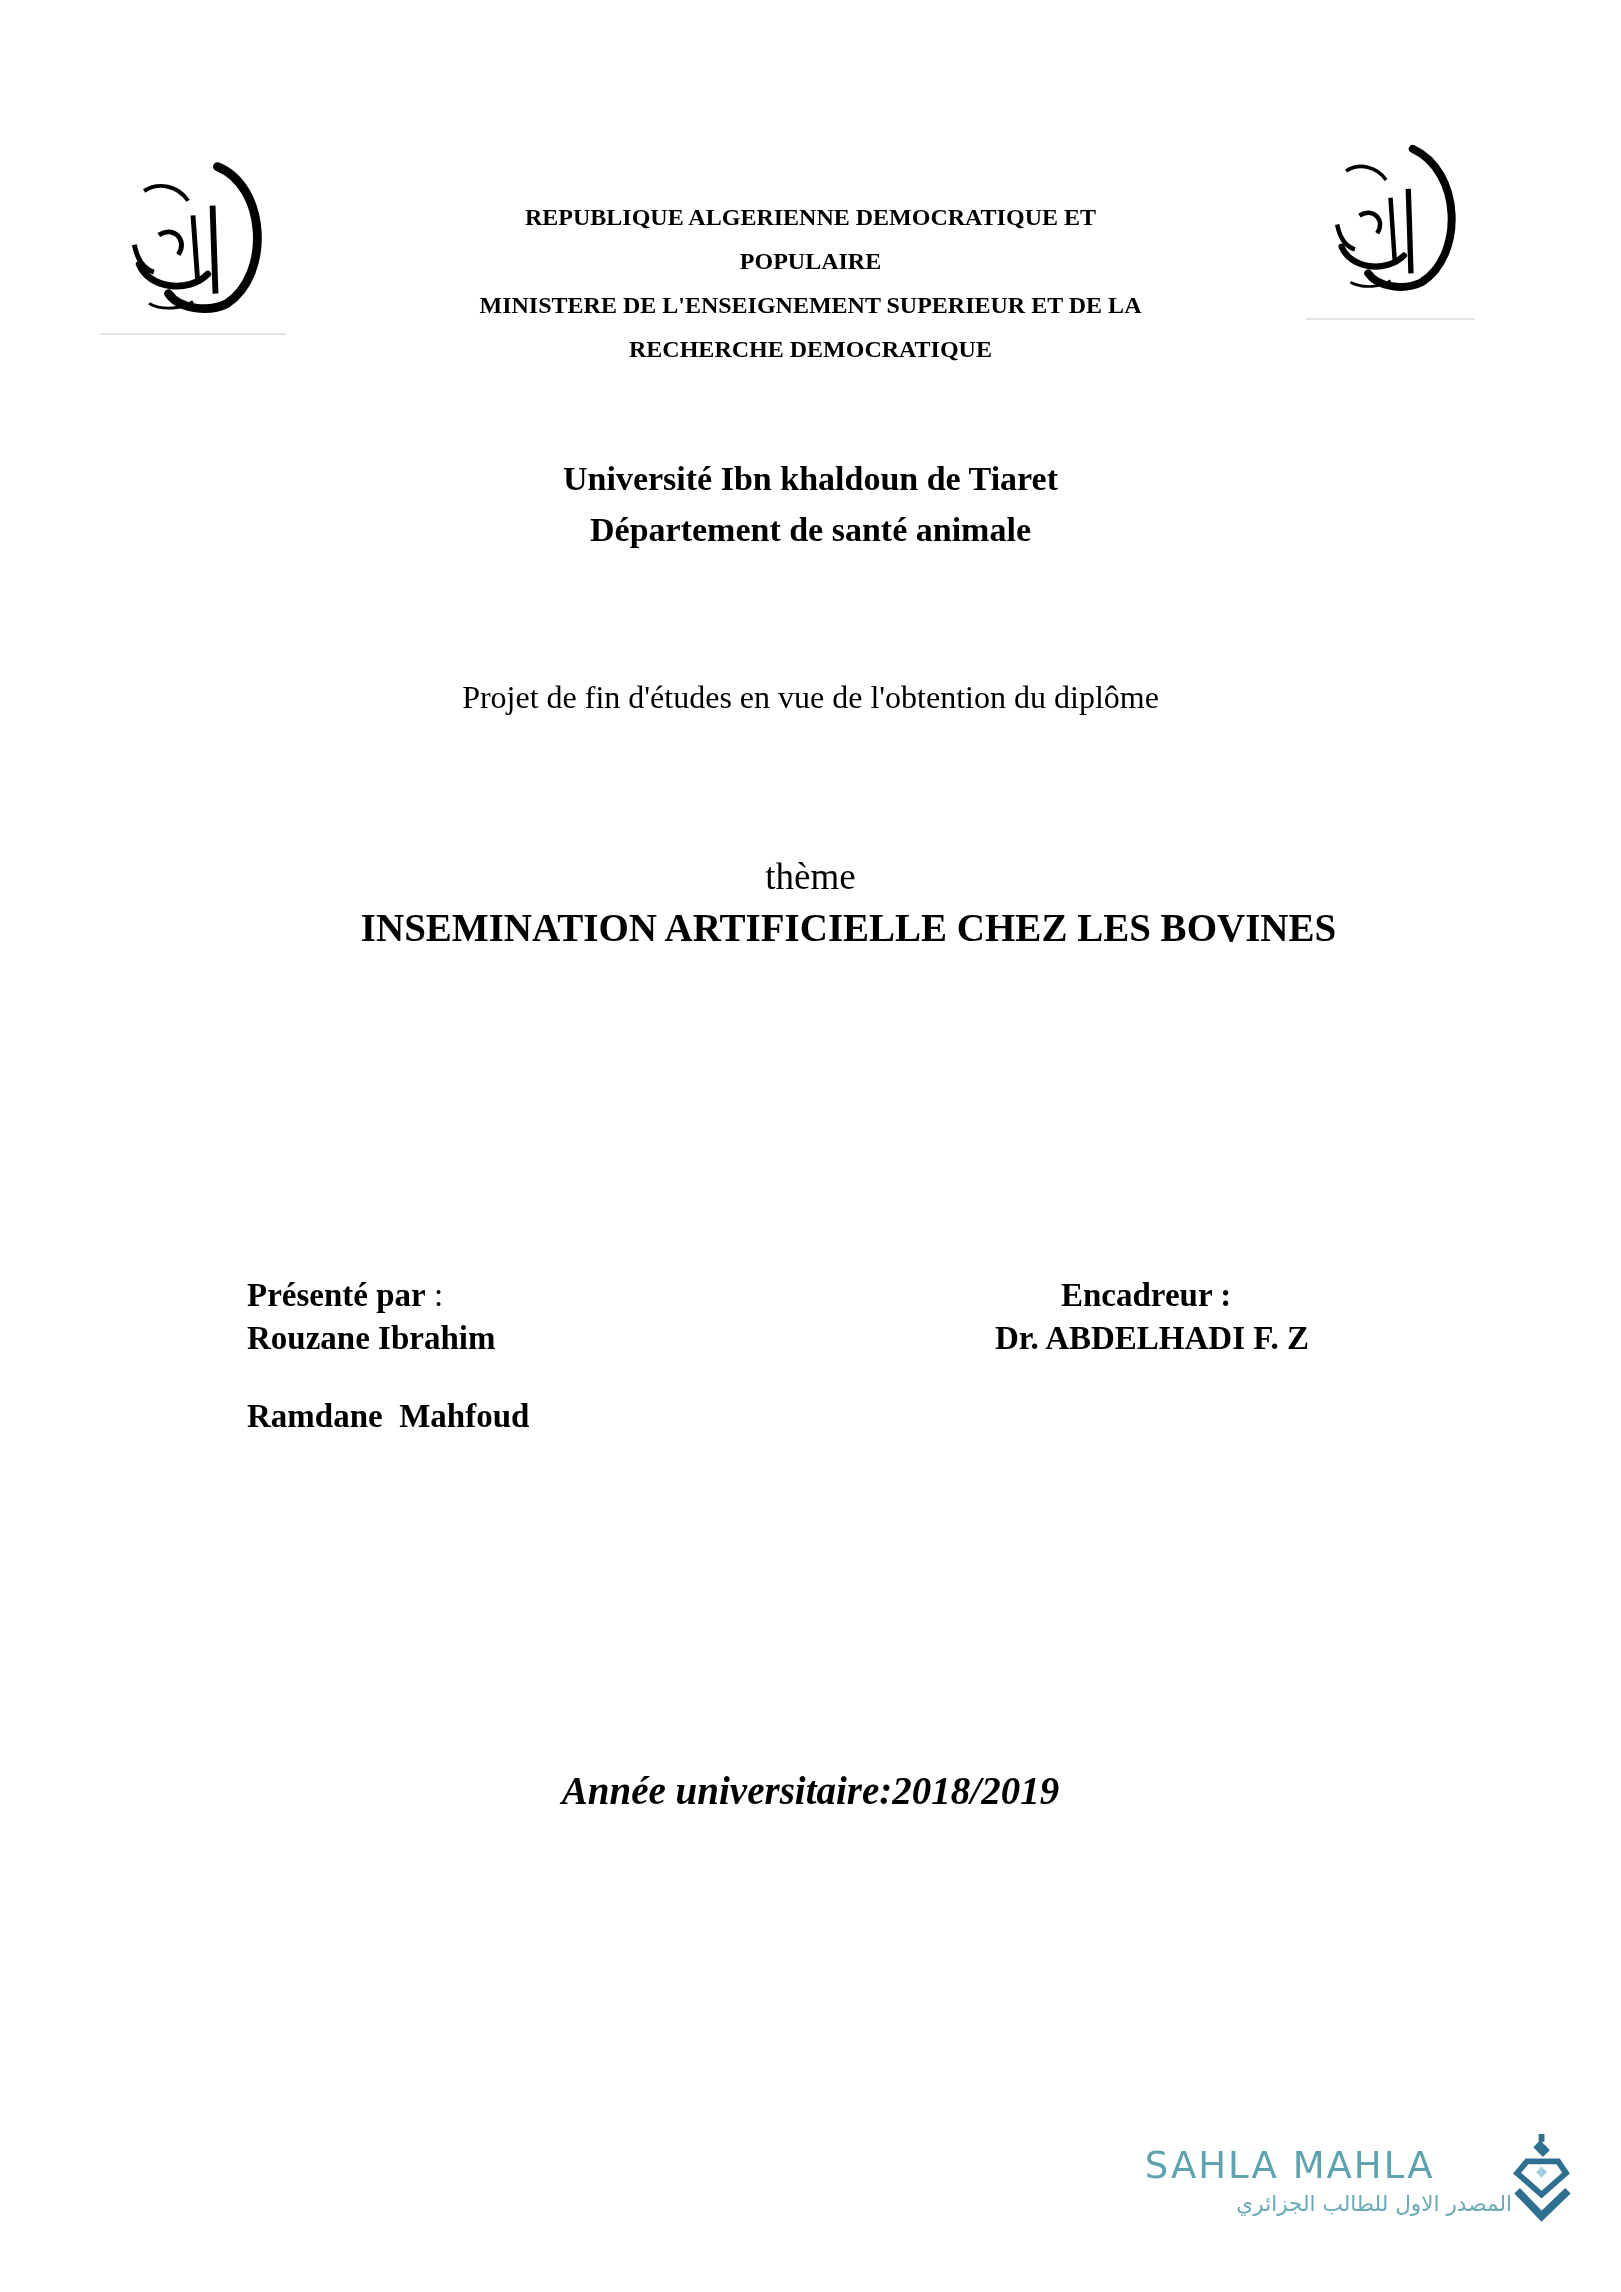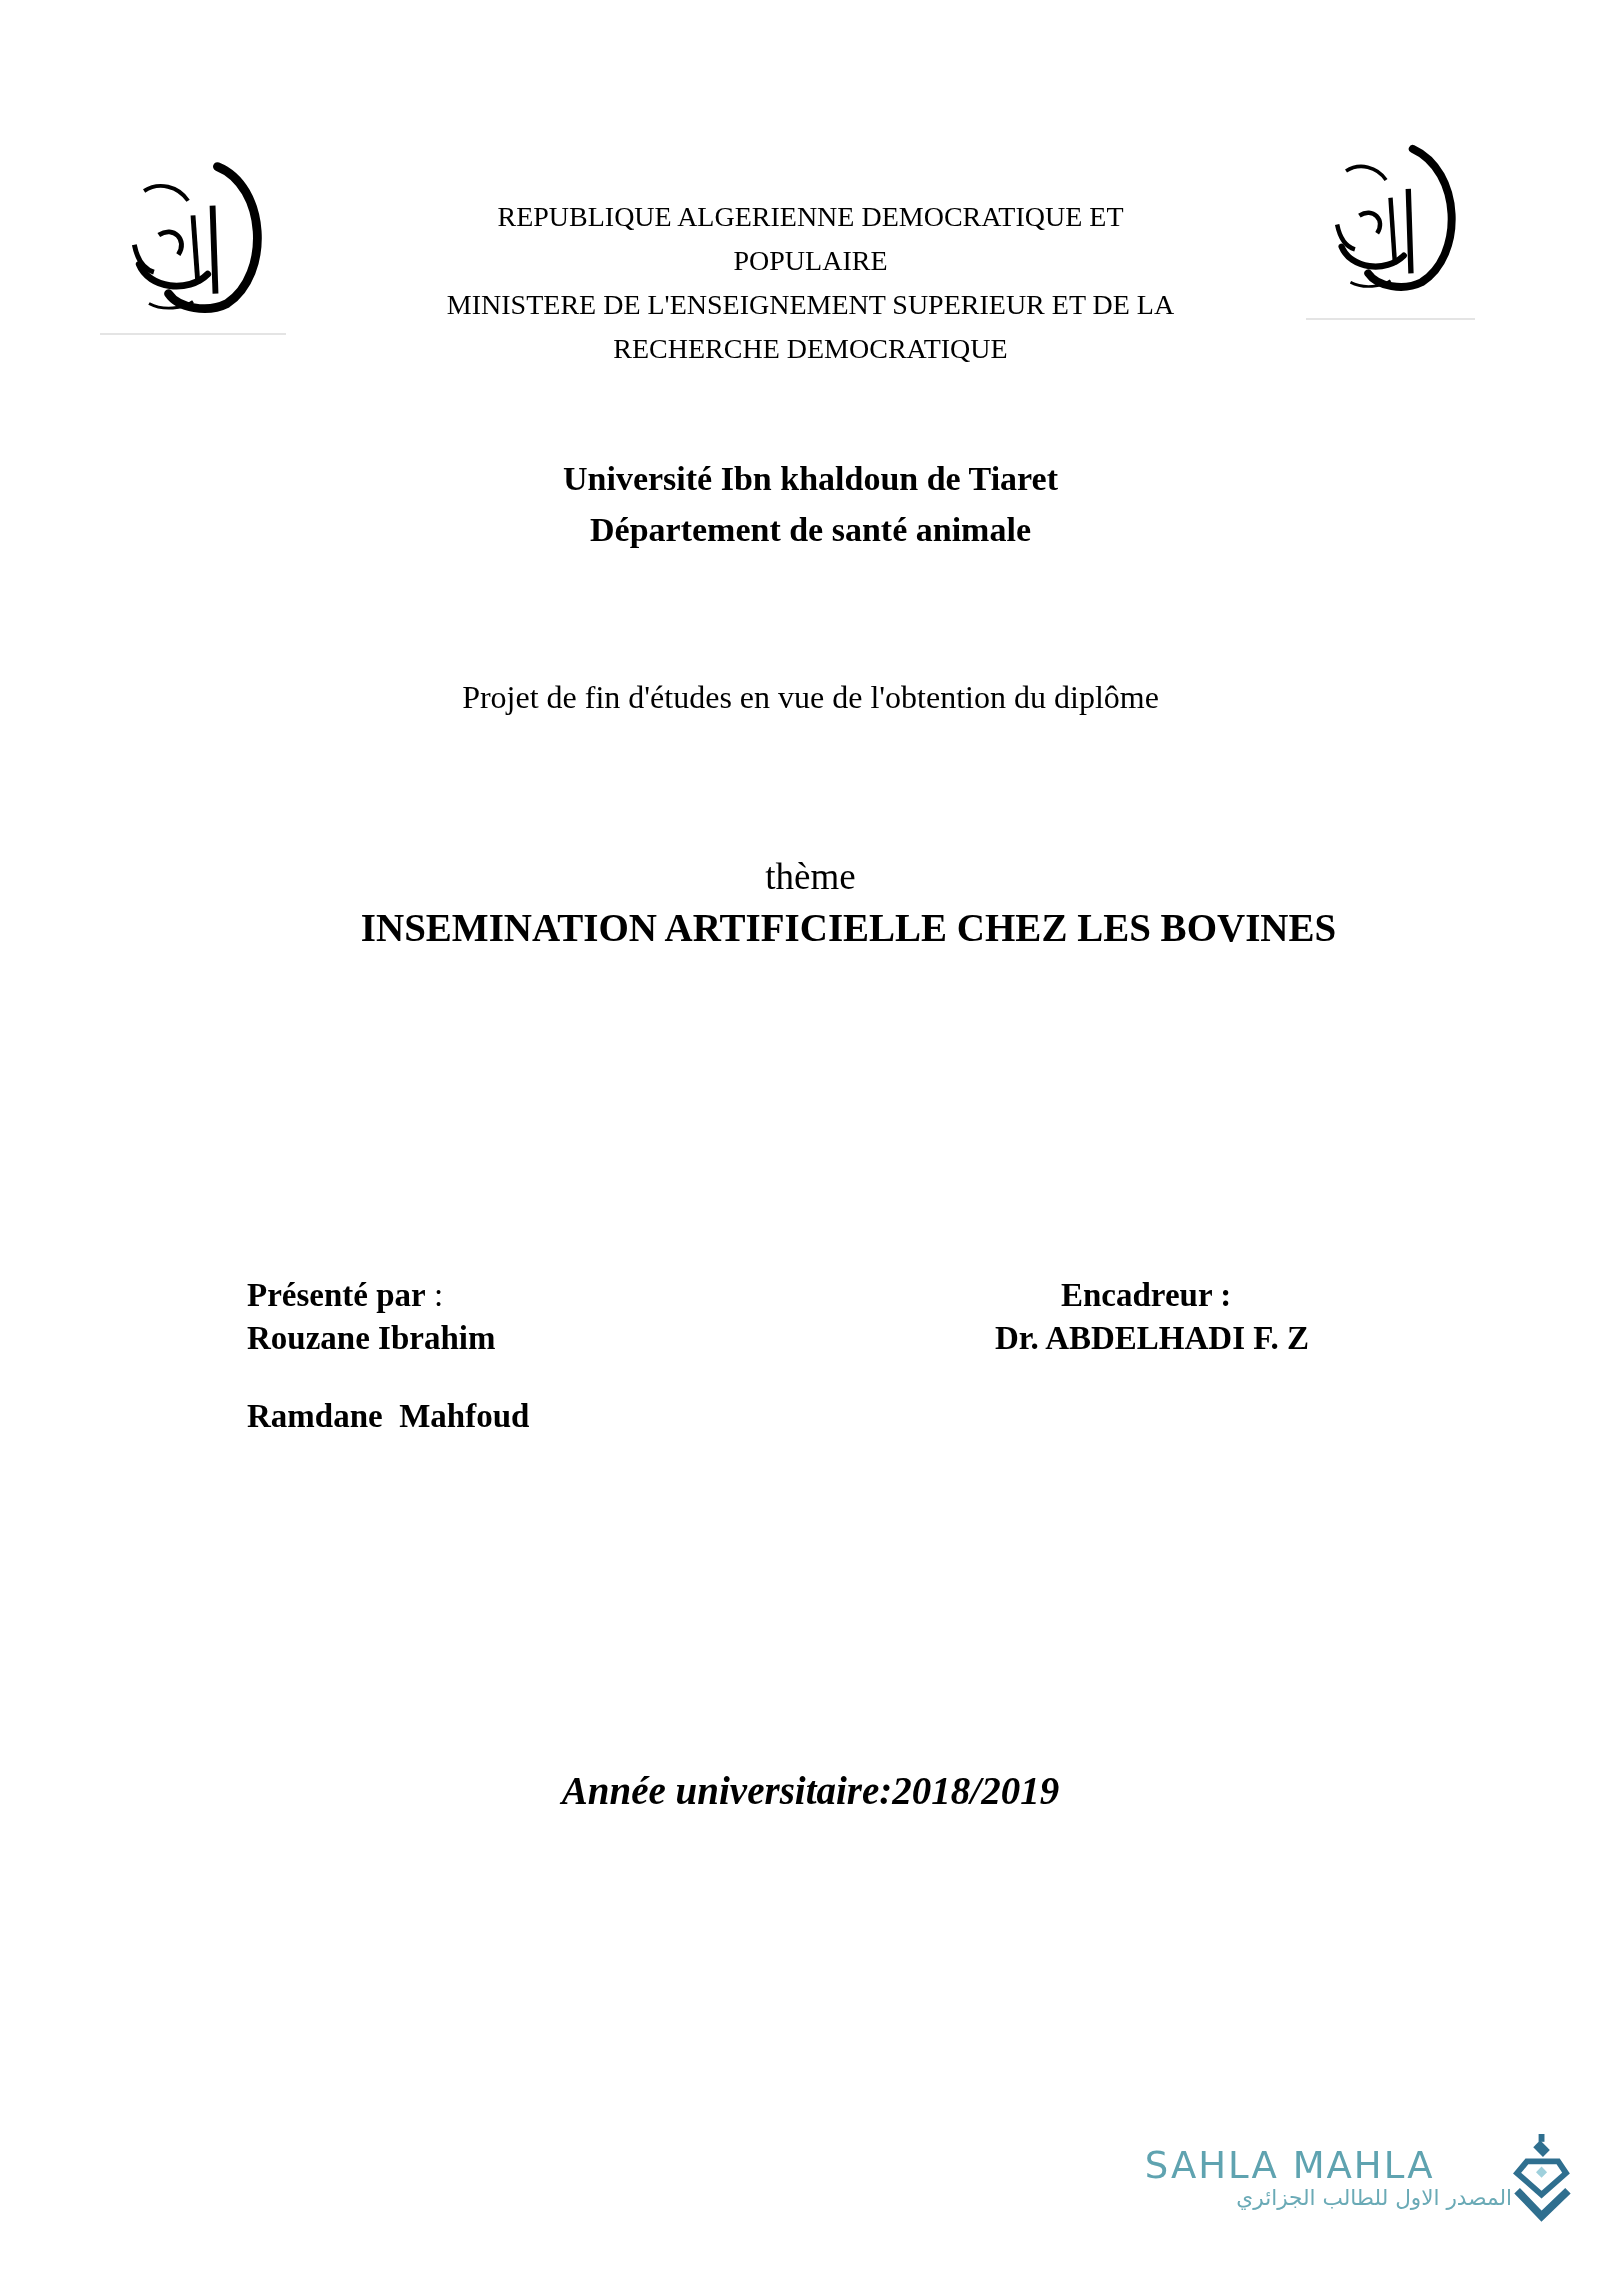--- a/index.html
+++ b/index.html
@@ -2,21 +2,21 @@
 <html><head>
   <meta charset="utf-8">
   <style>
     html, body { margin: 0; padding: 0; background: #ffffff; }
     body {
       width: 1621px; height: 2293px; position: relative; overflow: hidden;
       font-family: "Liberation Serif", "DejaVu Serif", serif; color: #000;
     }
     .abs { position: absolute; }
     .center { left: 0; width: 1621px; text-align: center; }
-    .hdr { font-weight: normal; font-size: 28px; line-height: 44px; }
+    .hdr { font-weight: bold; font-size: 24px; line-height: 44px; }
     .inst { font-weight: bold; font-size: 34px; line-height: 51px; }
     .proj { font-size: 32px; line-height: 43px; }
     .theme { font-size: 37px; }
     .title { font-weight: bold; font-size: 39px; }
     .bold34 { font-weight: bold; font-size: 33px; }
     .year { font-weight: bold; font-style: italic; font-size: 39px; }
     .logo {
       width: 186px; height: 186px; border-bottom: 2px solid #e4e4e4;
     }
     .sm-title {
@@ -83,21 +83,21 @@
   <div style="line-height:43px; margin-top:35px; white-space:pre;">Ramdane  Mahfoud</div>
 </div>
 
 <div class="abs bold34" style="left:1061px; top:1274px; line-height:43px;">Encadreur :</div>
 <div class="abs bold34" style="left:995px; top:1317px; line-height:43px;">Dr. ABDELHADI F. Z</div>
 
 <div class="abs center year" style="top:1768px;">Année universitaire:2018/2019</div>
 
 <div class="abs" style="left:1137px; top:2142px; width:451px; height:78px;">
   <div class="sm-title" style="position:absolute; left:7.8px; top:2px;">SAHLA MAHLA</div>
-  <div class="sm-arabic" dir="rtl" style="position:absolute; right:76px; top:43px;">المصدر الاول للطالب الجزائري</div>
+  <div class="sm-arabic" dir="rtl" style="position:absolute; right:76px; top:49px;">المصدر الاول للطالب الجزائري</div>
   <svg class="abs" style="left:372px; top:-7.8px;" width="69" height="88" viewBox="0 0 70 90">
     <rect x="30" y="0" width="6" height="8" fill="#2f6f8f"></rect>
     <rect x="26" y="10" width="14" height="10" transform="rotate(45 33 15)" fill="#2f6f8f"></rect>
     <path d="M18 28 L50 28 L58 40 L33 62 L8 40 Z" fill="none" stroke="#2f6f8f" stroke-width="6"></path>
     <path d="M8 58 L33 84 L60 58" fill="none" stroke="#2f6f8f" stroke-width="8"></path>
     <rect x="29" y="35" width="8" height="8" transform="rotate(45 33 39)" fill="#9fd0dc"></rect>
   </svg>
 </div>
 
 

